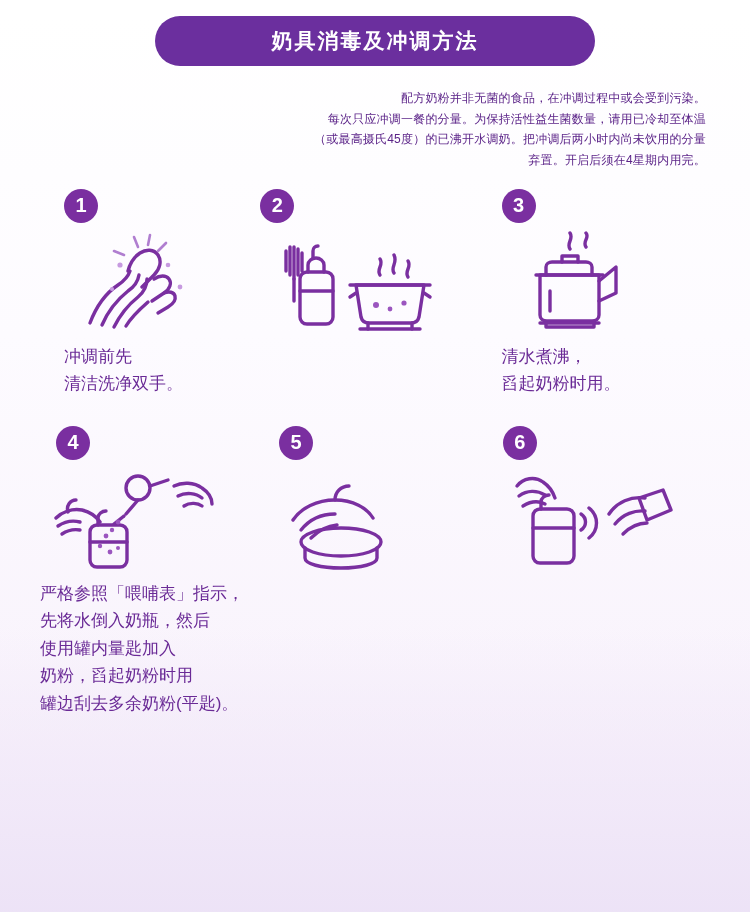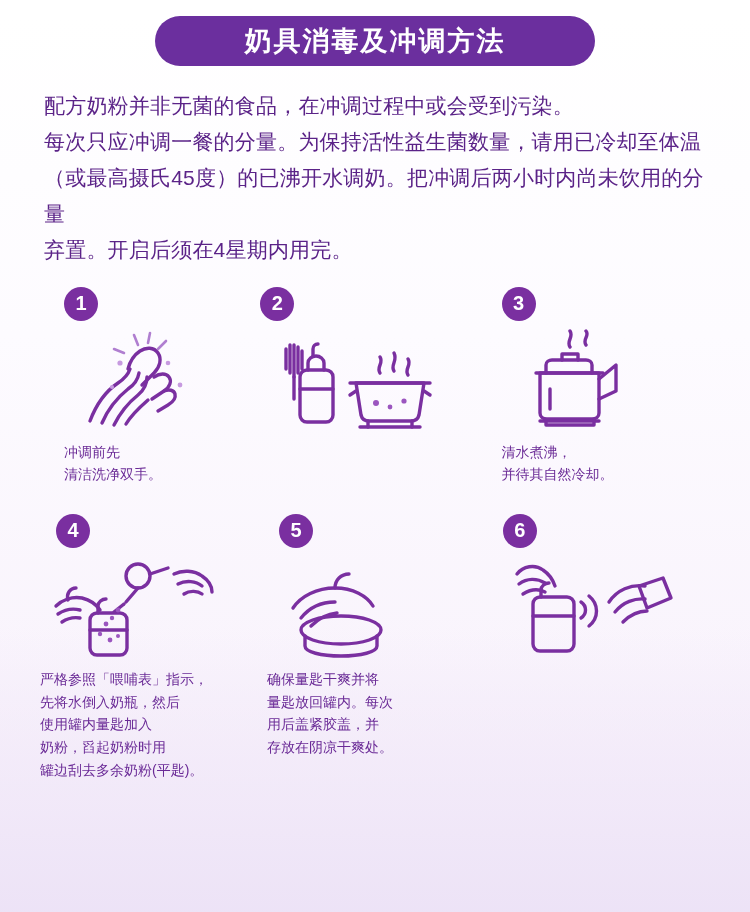--- a/index.html
+++ b/index.html
@@ -39,30 +39,31 @@
     width: 440px;
     height: 50px;
     background: #6b2f9e;
     border-radius: 26px;
     display: flex;
     align-items: center;
     justify-content: center;
   }
   .title-bar .title-text {
     color: #ffffff;
-    font-size: 27px;
+    font-size: 21px;
     font-weight: bold;
     letter-spacing: 2px;
   }
   .intro {
     margin: 22px 44px 12px 44px;
     color: #5b2388;
-    font-size: 21px;
+    font-size: 12px;
     line-height: 1.72;
     letter-spacing: 0.2px;
+    text-align: right;
   }
   .intro p {
     margin: 0;
     white-space: pre-wrap;
   }
 
   .steps {
     margin: 18px 40px 0 40px;
   }
   .step-row {
@@ -93,21 +94,21 @@
   .art {
     height: 108px;
     display: flex;
     align-items: flex-end;
     justify-content: flex-start;
     padding-left: 4px;
   }
   .art svg { display: block; }
   .caption {
     color: #6a2a96;
-    font-size: 14px;
+    font-size: 17px;
     line-height: 1.62;
     margin-top: 8px;
     white-space: pre-wrap;
   }
   .row-2 { margin-top: 28px; }
   .row-2 .step.col-1 { padding-left: 0; width: 33%; }
   .row-2 .step.col-2 { width: 34%; }
   .row-2 .step.col-3 { width: 33%; }
   .row-2 .badge { margin-left: 16px; }
   .row-2 .col-2 .badge { margin-left: 12px; }
@@ -219,21 +220,21 @@
                 <path d="M34 92 L93 92"></path>
                 <path d="M40 92 L40 96 L88 96 L88 92"></path>
                 <path d="M44 60 L44 80"></path>
 
                 <path d="M64 18 C60 12 68 8 64 2"></path>
                 <path d="M80 16 C76 10 84 7 80 2"></path>
               </g>
             </svg>
           </div>
           <div class="caption">清水煮沸，
-并待其自然冷却。</div>
+舀起奶粉时用。</div>
         </div>
 
       </div>
 
       <div class="step-row row-2">
 
         <div class="step col-1">
           <div class="badge">4</div>
           <div class="art">
             <svg width="200" height="104" viewBox="0 0 200 104">
@@ -284,24 +285,20 @@
                 <path d="M22 52 C30 40 46 32 64 32 C82 32 96 40 102 50"></path>
                 <path d="M30 62 C38 52 50 46 64 46"></path>
                 <path d="M40 70 C48 62 56 58 66 57"></path>
                 <path d="M64 32 C64 24 70 18 78 18"></path>
 
                 <path d="M30 74 C30 66 48 60 70 60 C92 60 110 66 110 74 C110 82 92 88 70 88 C48 88 30 82 30 74 Z"></path>
                 <path d="M34 80 L34 90 C34 96 50 100 70 100 C90 100 106 96 106 90 L106 80"></path>
               </g>
             </svg>
           </div>
-          <div class="caption">确保量匙干爽并将
-量匙放回罐内。每次
-用后盖紧胶盖，并
-存放在阴凉干爽处。</div>
         </div>
 
         <div class="step col-3">
           <div class="badge">6</div>
           <div class="art">
             <svg width="190" height="104" viewBox="0 0 190 104">
               <g fill="none" stroke="#7a2fa0" stroke-width="3.4" stroke-linecap="round" stroke-linejoin="round">
 
                 <path d="M18 18 C24 10 36 8 44 14 C50 18 54 24 56 30"></path>
                 <path d="M20 28 C28 22 38 22 46 27"></path>

